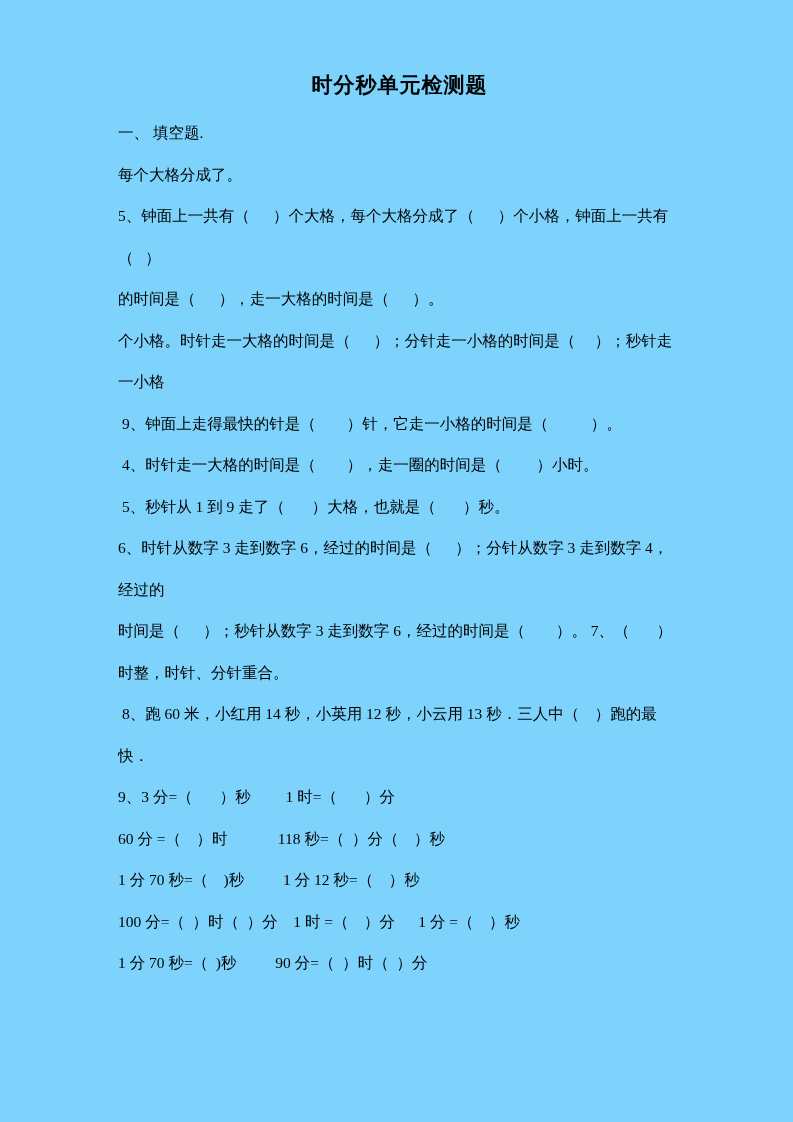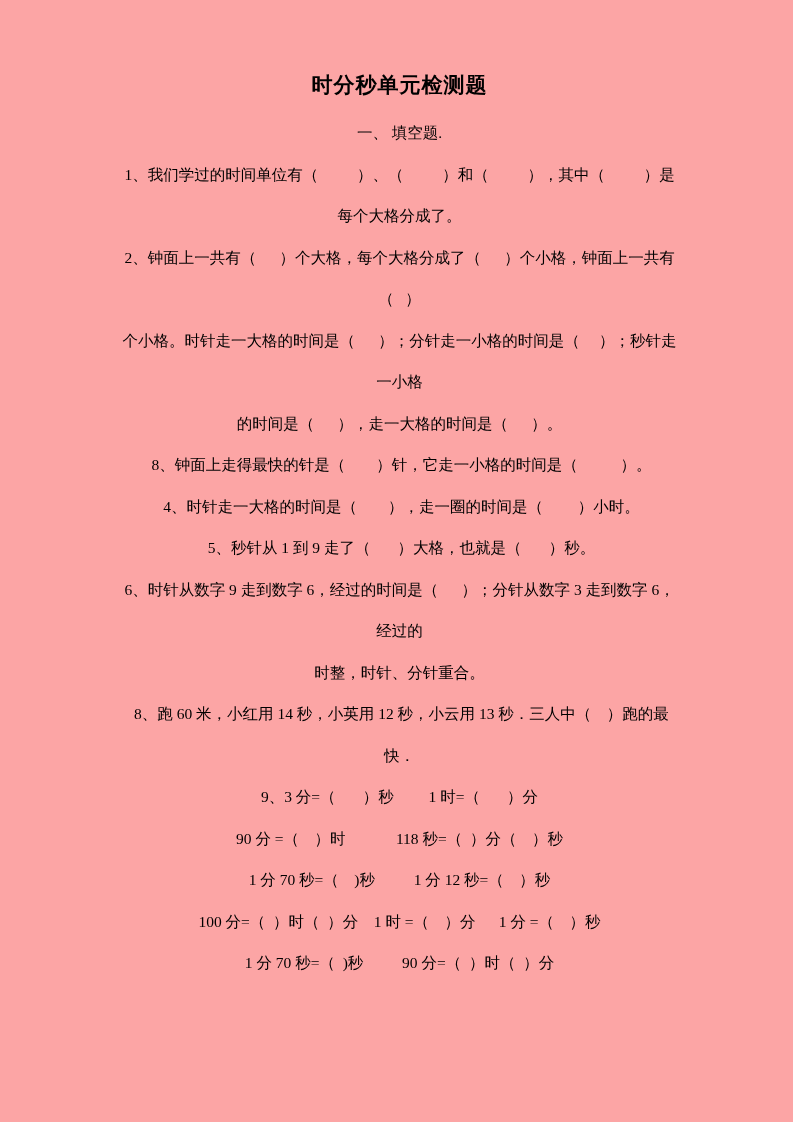--- a/index.html
+++ b/index.html
@@ -12,55 +12,54 @@
     height: 1122px;
     font-family: "Liberation Serif", serif;
     color: #000000;
     overflow: hidden;
   }
   .page {
     box-sizing: border-box;
     width: 793px;
     height: 1122px;
     padding: 70px 112px 4px 118px;
-    background: #fca5a5;
+    background: #7dd3fc;
   }
   .title {
     margin: 0 0 12px 0;
     text-align: center;
     font-size: 21px;
     font-weight: bold;
     letter-spacing: 1px;
     line-height: 30px;
   }
   .line {
     margin: 0;
     font-size: 15.5px;
     line-height: 41.5px;
     white-space: pre-wrap;
     word-break: break-all;
-    text-align: center;
   }
 </style>
 </head>
 <body>
 
 <div class="page">
   <h1 class="title">时分秒单元检测题</h1>
   <p class="line">一、 填空题.</p>
-  <p class="line">1、我们学过的时间单位有（          ）、（          ）和（          ），其中（          ）是</p>
   <p class="line">每个大格分成了。</p>
-  <p class="line">2、钟面上一共有（      ）个大格，每个大格分成了（      ）个小格，钟面上一共有（   ）</p>
+  <p class="line">5、钟面上一共有（      ）个大格，每个大格分成了（      ）个小格，钟面上一共有（   ）</p>
+  <p class="line">的时间是（      ），走一大格的时间是（      ）。</p>
   <p class="line">个小格。时针走一大格的时间是（      ）；分针走一小格的时间是（     ）；秒针走一小格</p>
-  <p class="line">的时间是（      ），走一大格的时间是（      ）。</p>
-  <p class="line"> 8、钟面上走得最快的针是（        ）针，它走一小格的时间是（           ）。</p>
+  <p class="line"> 9、钟面上走得最快的针是（        ）针，它走一小格的时间是（           ）。</p>
   <p class="line"> 4、时针走一大格的时间是（        ），走一圈的时间是（         ）小时。</p>
   <p class="line"> 5、秒针从 1 到 9 走了（       ）大格，也就是（       ）秒。</p>
-  <p class="line">6、时针从数字 9 走到数字 6，经过的时间是（      ）；分针从数字 3 走到数字 6，经过的</p>
+  <p class="line">6、时针从数字 3 走到数字 6，经过的时间是（      ）；分针从数字 3 走到数字 4，经过的</p>
+  <p class="line">时间是（      ）；秒针从数字 3 走到数字 6，经过的时间是（        ）。 7、（       ）</p>
   <p class="line">时整，时针、分针重合。</p>
   <p class="line"> 8、跑 60 米，小红用 14 秒，小英用 12 秒，小云用 13 秒．三人中（    ）跑的最快．</p>
   <p class="line">9、3 分=（       ）秒         1 时=（       ）分</p>
-  <p class="line">90 分 =（    ）时             118 秒=（  ）分（    ）秒</p>
+  <p class="line">60 分 =（    ）时             118 秒=（  ）分（    ）秒</p>
   <p class="line">1 分 70 秒=（    )秒          1 分 12 秒=（    ）秒</p>
   <p class="line">100 分=（  ）时（  ）分    1 时 =（    ）分      1 分 =（    ）秒</p>
   <p class="line">1 分 70 秒=（  )秒          90 分=（  ）时（  ）分</p>
 
 </div>
 
 </body></html>

